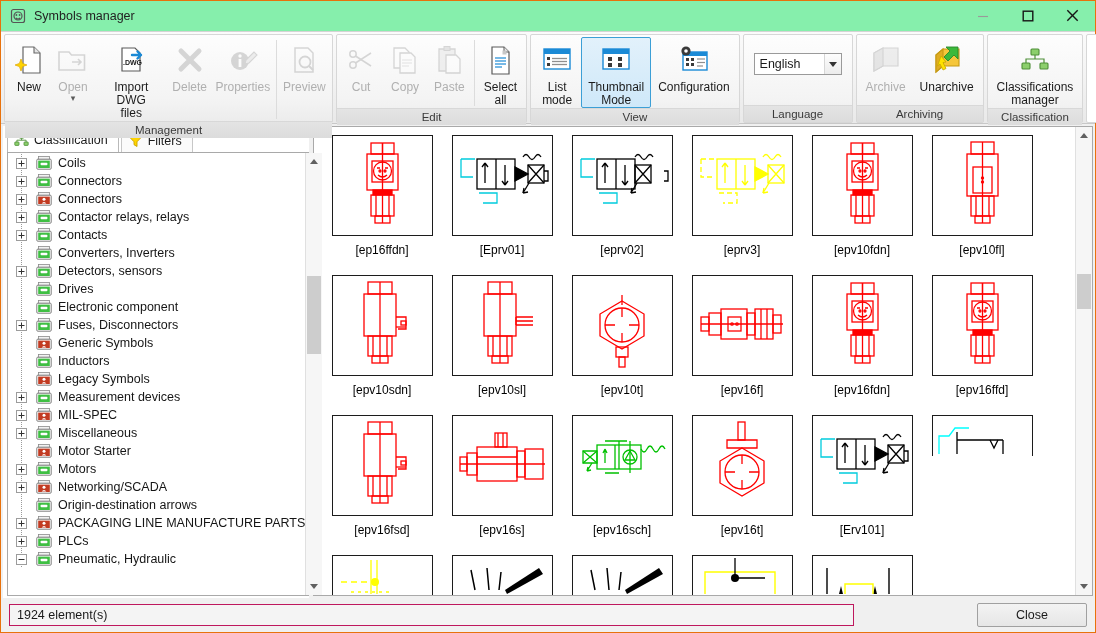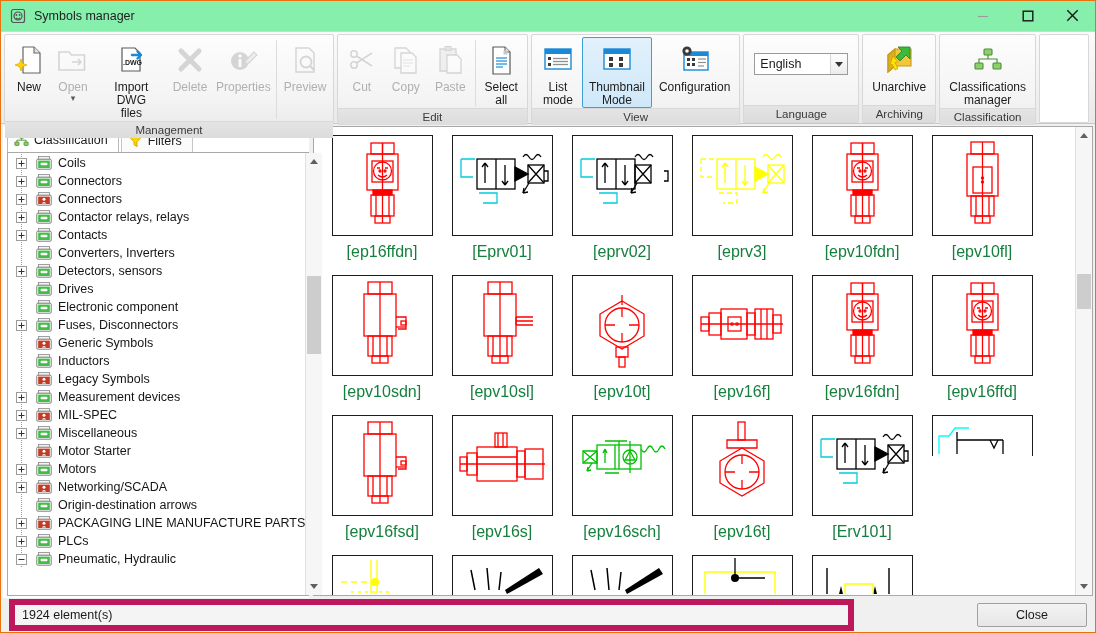--- a/index.html
+++ b/index.html
@@ -159,29 +159,29 @@
   #grid {
     flex: 1; overflow: hidden; padding: 8px 0 0 8px;
     display: flex; flex-wrap: wrap; align-content: flex-start;
   }
   .cell { width: 120px; height: 140px; display: flex; flex-direction: column;
           align-items: center; margin-bottom: 0px; }
   .cell .thumb {
     width: 101px; height: 101px; border: 1px solid #1c1c1c; background: #fff;
     display: flex; align-items: center; justify-content: center;
   }
-  .cell .cap { font-size: 16px; margin-top: 7px; color: #15803d; }
+  .cell .cap { font-size: 12px; margin-top: 7px; color: #000000; }
 
   
   #footer {
     height: 34px; min-height: 34px; display: flex; align-items: center;
     background: #f0f0f0; padding: 0 8px;
   }
   #status {
-    height: 32px; flex: 1; border: 6px solid #be185d; background: #f4f4f4;
+    height: 22px; flex: 1; border: 1px solid #be185d; background: #f4f4f4;
     display: flex; align-items: center; padding-left: 7px; font-size: 12.5px;
     max-width: 845px;
   }
   #close-btn {
     width: 110px; height: 24px; margin-left: auto;
     border: 1px solid #a0a0a0; border-radius: 2px;
     background: linear-gradient(to bottom,#f3f3f3,#e6e6e6);
     display: flex; align-items: center; justify-content: center; font-size: 12.5px;
   }
 </style>
@@ -421,20 +421,29 @@
                 <path d="M0 0 L4 5 L8 0 z" fill="#333"></path>
               </svg>
           </span>
         </div>
       </div>
       <div class="group-title">Language</div>
     </div>
 
     <div class="group">
       <div class="group-body">
+        <div class="btn disabled">
+          <span class="ico">
+            <svg width="34" height="34" viewBox="0 0 34 34">
+              <path d="M5 10 l9 -5 15 0 0 18 -15 0 -9 5 z" fill="#d8d8d8" stroke="#9a9a9a" stroke-width="1.2"></path>
+              <path d="M5 10 l9 -5 0 18 -9 5 z" fill="#c4c4c4" stroke="#9a9a9a" stroke-width="1.2"></path>
+            </svg>
+          </span>
+          <span class="lbl">Archive</span>
+        </div>
         <div class="btn">
           <span class="ico">
             <svg width="34" height="34" viewBox="0 0 34 34">
               <path d="M6 12 l7 -6 16 0 0 17 -16 0 -7 6 z" fill="#f5c63a" stroke="#c59a14" stroke-width="1.1"></path>
               <path d="M6 12 l7 -6 0 17 -7 6 z" fill="#e0ac22" stroke="#c59a14" stroke-width="1.1"></path>
               <path d="M16 4 h12 v12 l-4 -4 -6 6 -4 -4 6 -6 z" fill="#3bb93b" stroke="#2a8a2a" stroke-width="0.9"></path>
               <path d="M11 13 l5 6 -3 .5 3 6 -3 1.5 -3 -6 -2.5 2 z" fill="#ffe200" stroke="#c8a800" stroke-width="0.8"></path>
             </svg>
           </span>
           <span class="lbl">Unarchive</span>

